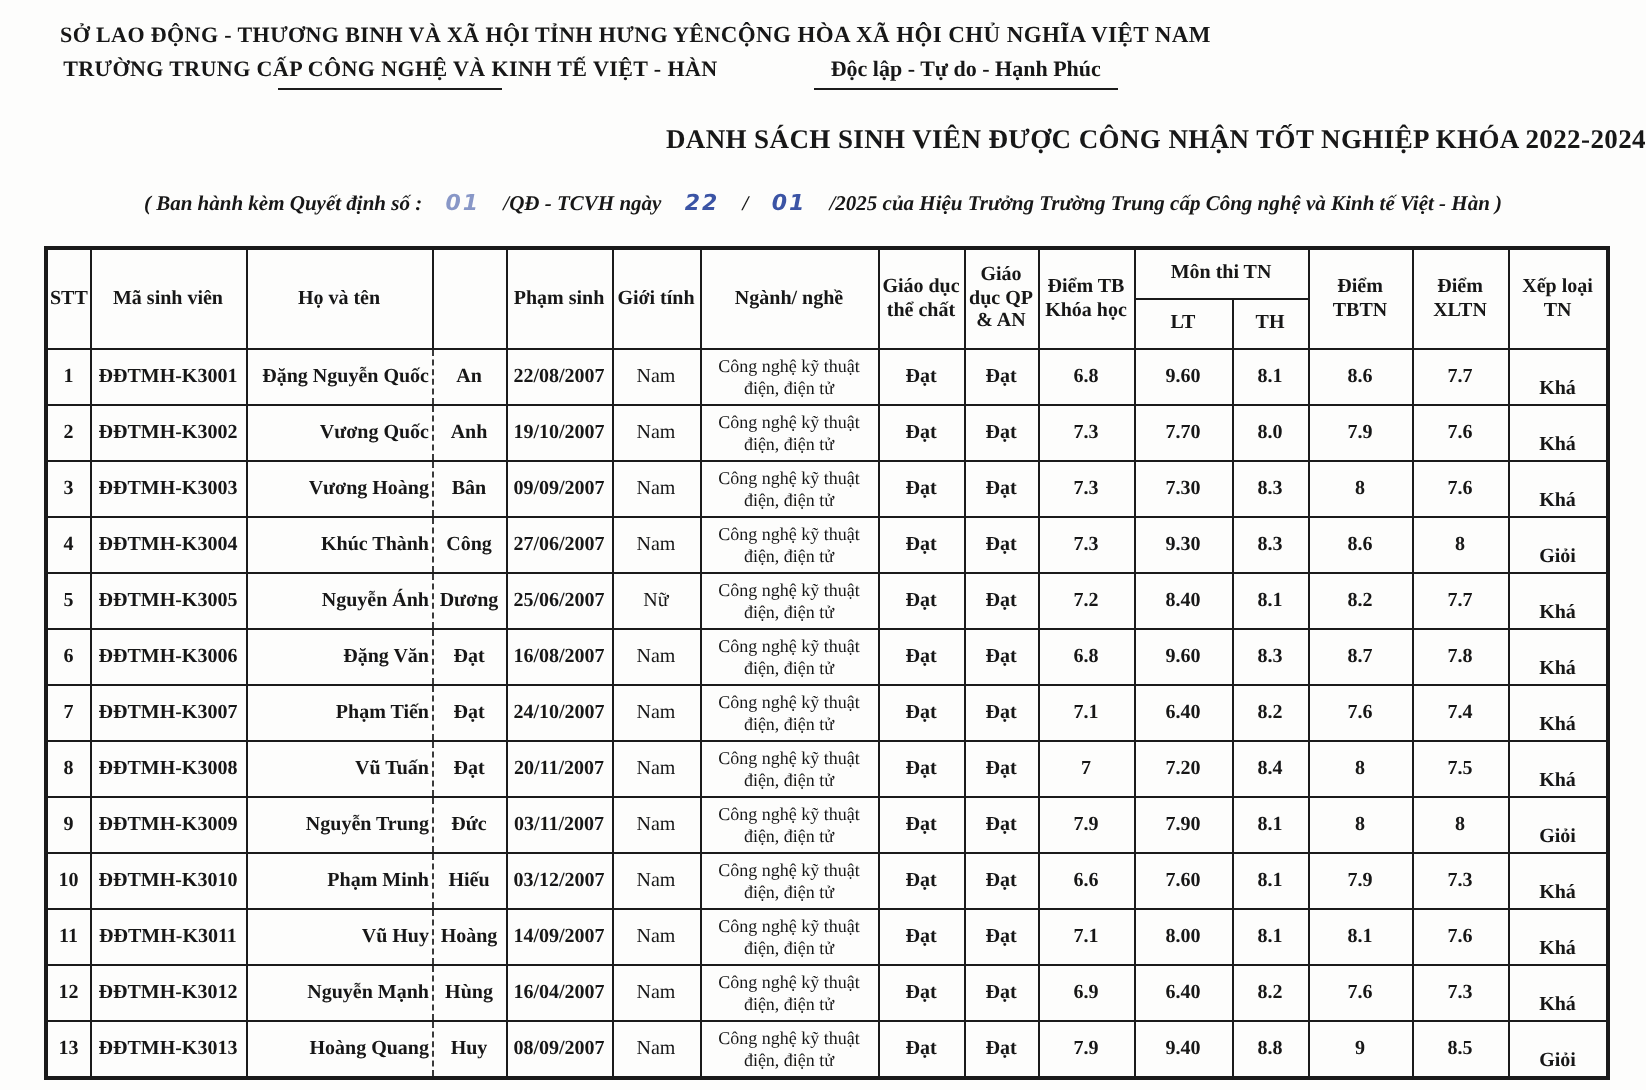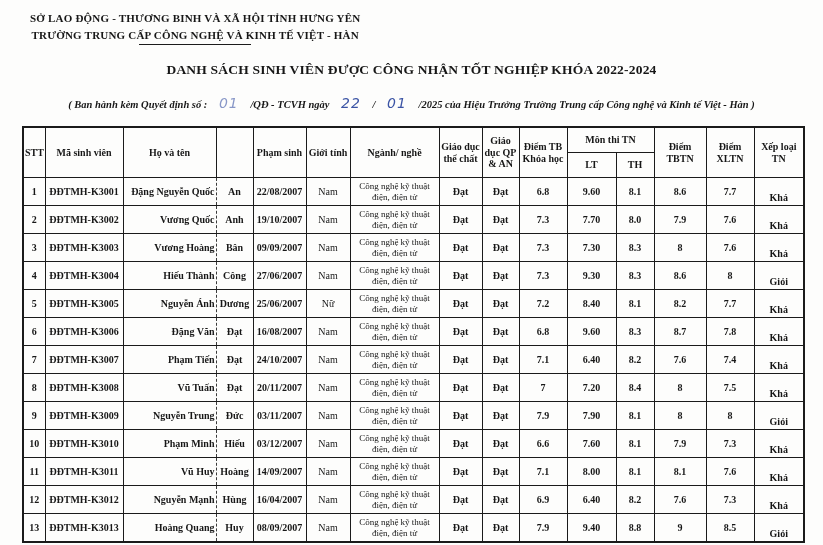--- a/index.html
+++ b/index.html
@@ -23,38 +23,38 @@
   .issuer .line2 { font-size: 11px; margin-top: 5px; letter-spacing: .2px; }
   .national .line1 { font-size: 11.5px; letter-spacing: .2px; }
   .national .line2 { font-size: 11px; margin-top: 5px; }
   .rule { border-top: 1.6px solid #1c1c1c; height: 0; margin: 3px auto 0; }
   .rule-issuer { width: 112px; }
   .rule-national { width: 152px; }
 
   
   .doc-title {
     margin-top: 17px;
-    text-align: center;
+    text-align: right;
     font-weight: bold;
     font-size: 13.5px;
     letter-spacing: .2px;
   }
   .doc-subtitle {
     margin-top: 17px;
     text-align: center;
     font-style: italic;
     font-weight: bold;
     font-size: 10.5px;
     white-space: nowrap;
   }
   .doc-subtitle .seg { margin: 16px 2px; }
   .hw {
     font-family: "DejaVu Sans", sans-serif;
-    font-size: 14px;
-    font-weight: normal;
+    font-size: 11px;
+    font-weight: bold;
     font-style: italic;
     margin: 0 7px;
     letter-spacing: 1px;
     text-align: right;
   }
   .hw.faded { opacity: .6; }
 
   
   table.grad {
     border-collapse: collapse;
@@ -92,20 +92,25 @@
 </head>
 <body>
 
 <div class="doc">
 
   <div class="header-row">
     <div class="hdr-block issuer">
       <div class="line1">SỞ LAO ĐỘNG - THƯƠNG BINH VÀ XÃ HỘI TỈNH HƯNG YÊN</div>
       <div class="line2">TRƯỜNG TRUNG CẤP CÔNG NGHỆ VÀ KINH TẾ VIỆT - HÀN</div>
       <div class="rule rule-issuer"></div>
+    </div>
+    <div class="hdr-block national">
+      <div class="line1">CỘNG HÒA XÃ HỘI CHỦ NGHĨA VIỆT NAM</div>
+      <div class="line2">Độc lập - Tự do - Hạnh Phúc</div>
+      <div class="rule rule-national"></div>
     </div>
   </div>
 
   <div class="doc-title">DANH SÁCH SINH VIÊN ĐƯỢC CÔNG NHẬN TỐT NGHIỆP KHÓA 2022-2024</div>
 
   <div class="doc-subtitle">
     <span class="seg">( Ban hành kèm Quyết định số :</span>
     <span class="hw faded" style="color: rgb(59, 84, 165);">01</span>
     <span class="seg">/QĐ - TCVH ngày</span>
     <span class="hw" style="color: rgb(59, 84, 165);">22</span>
@@ -202,21 +207,21 @@
     <td class="cell-dtb">7.3</td>
     <td class="cell-lt">7.30</td>
     <td class="cell-th">8.3</td>
     <td class="cell-tbtn">8</td>
     <td class="cell-xltn">7.6</td>
     <td class="cell-xep">Khá</td>
   </tr>
         <tr>
     <td class="cell-stt">4</td>
     <td class="cell-ma">ĐĐTMH-K3004</td>
-    <td class="cell-ho">Hiếu Thành</td>
+    <td class="cell-ho">Khúc Thành</td>
     <td class="cell-ten">Công</td>
     <td class="cell-ngay">27/06/2007</td>
     <td class="cell-gioi">Nam</td>
     <td class="cell-nganh">Công nghệ kỹ thuật điện, điện tử</td>
     <td class="cell-gdtc">Đạt</td>
     <td class="cell-gdqp">Đạt</td>
     <td class="cell-dtb">7.3</td>
     <td class="cell-lt">9.30</td>
     <td class="cell-th">8.3</td>
     <td class="cell-tbtn">8.6</td>

